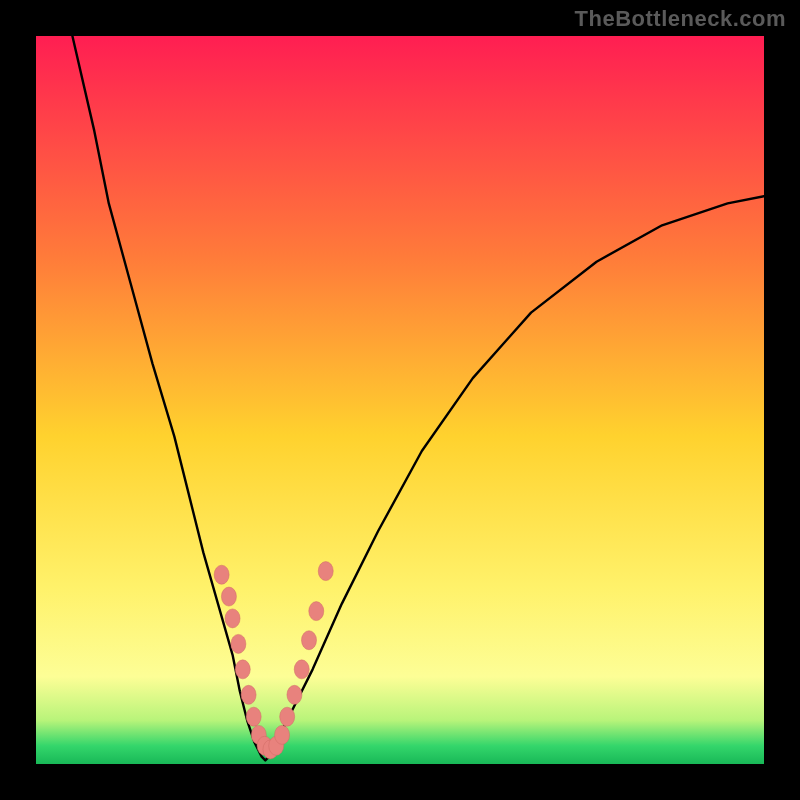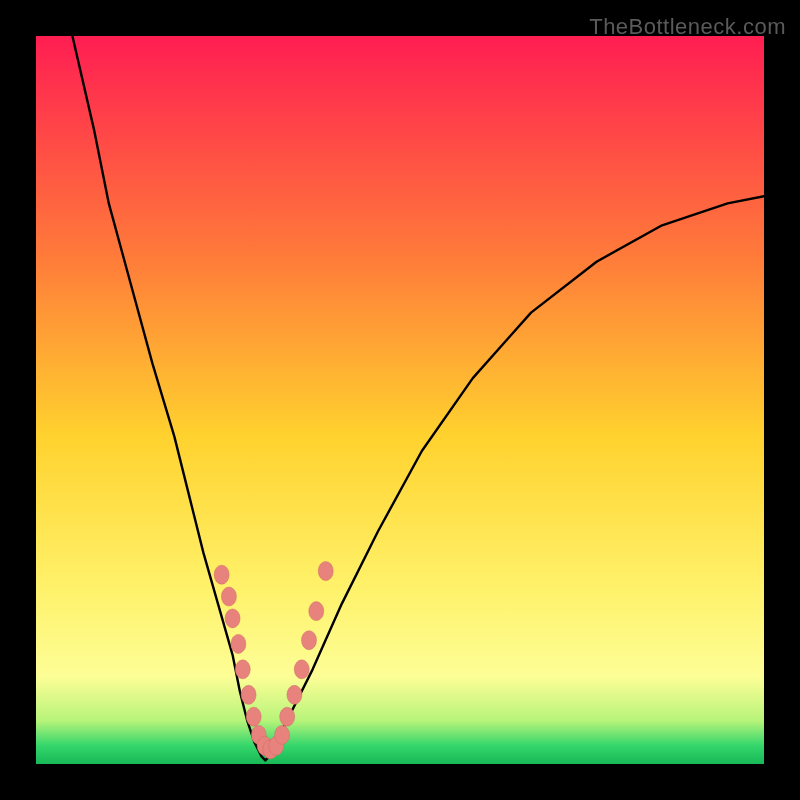--- a/index.html
+++ b/index.html
@@ -11,25 +11,25 @@
     background: #000;
     font-family: Arial, Helvetica, sans-serif;
   }
   .stage {
     position: relative;
     width: 800px;
     height: 800px;
   }
   .watermark {
     position: absolute;
-    top: 14px;
+    top: 6px;
     right: 14px;
     color: #5a5a5a;
     font-size: 22px;
-    font-weight: 400;
+    font-weight: 700;
     letter-spacing: 0.5px;
     z-index: 5;
     user-select: none;
     text-align: center;
   }
   .plot-area {
     position: absolute;
     left: 36px;
     top: 36px;
     width: 728px;   

